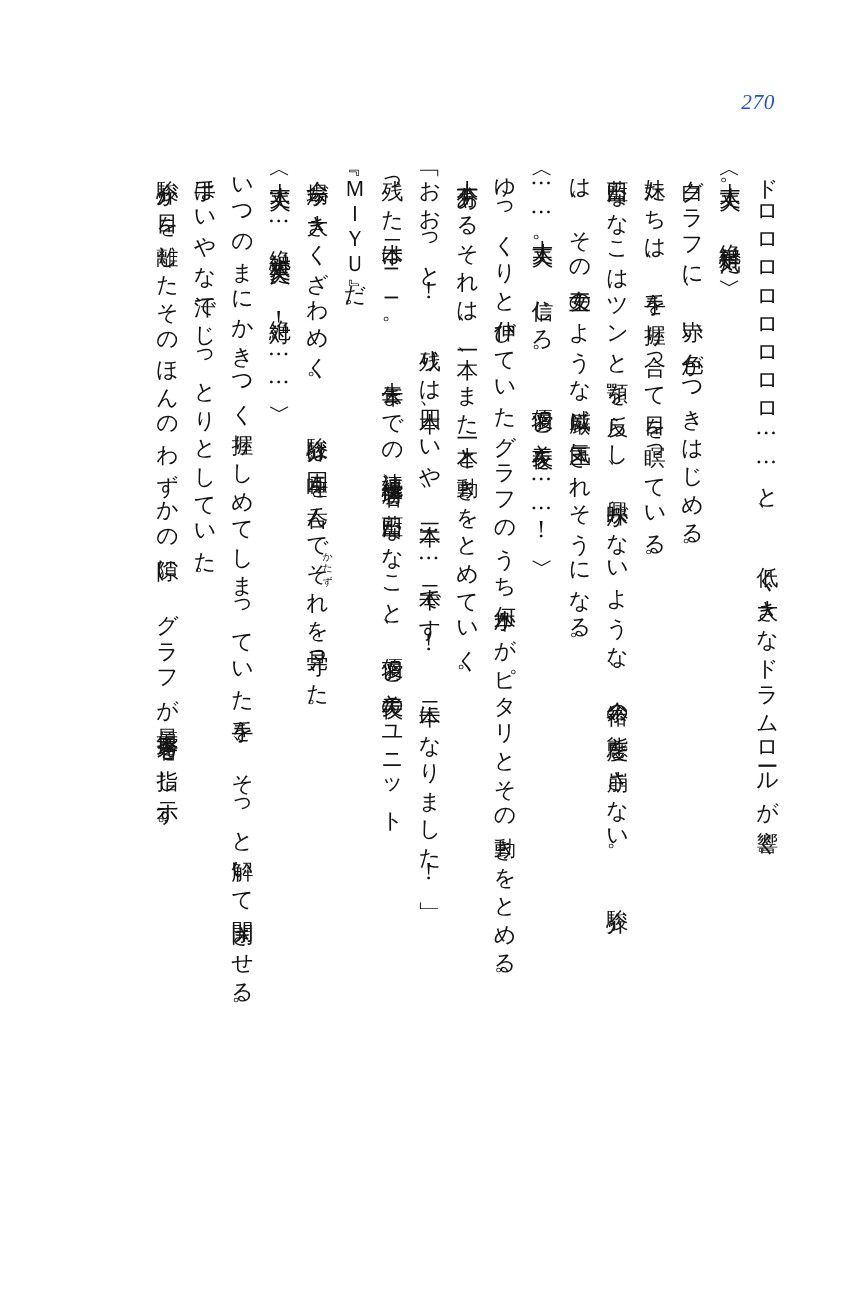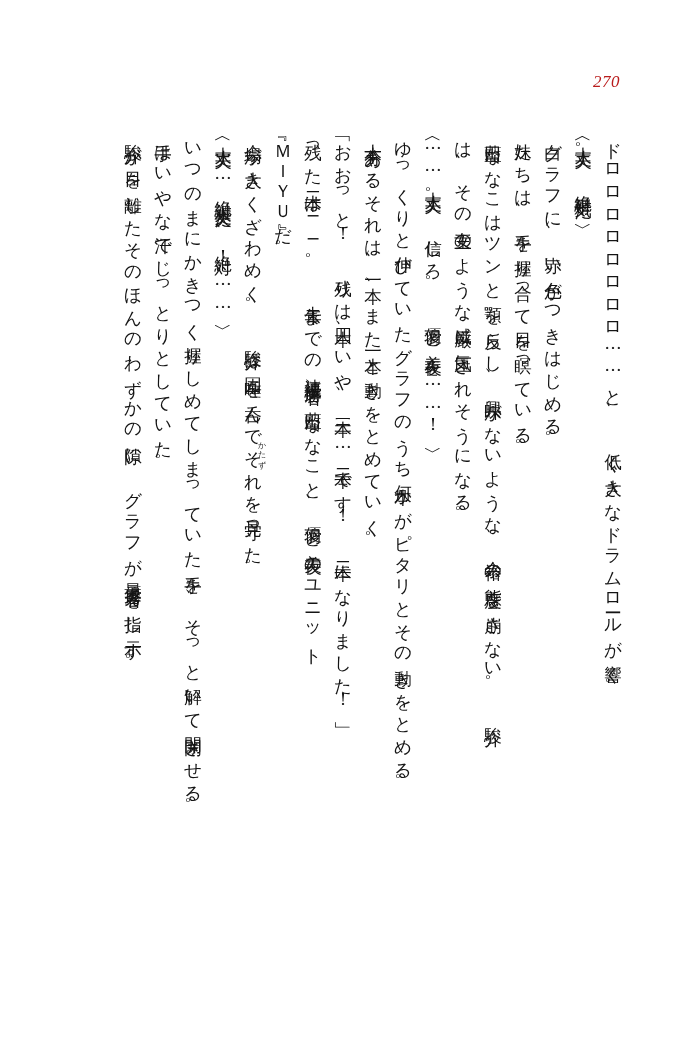--- a/index.html
+++ b/index.html
@@ -23,21 +23,21 @@
     height: 1050px;
     background: #ffffff;
   }
   .page-number {
     position: absolute;
     top: 72px;
     right: 70px;
     font-family: "Liberation Serif", "DejaVu Serif", serif;
     font-style: italic;
     font-size: 17px;
-    color: #b91c1c;
+    color: #1d4ed8;
     letter-spacing: 0.5px;
   }
   .text-body {
     position: absolute;
     top: 130px;
     right: 62px;
     left: 62px;
     height: 800px;
     display: flex;
     flex-direction: row-reverse;

